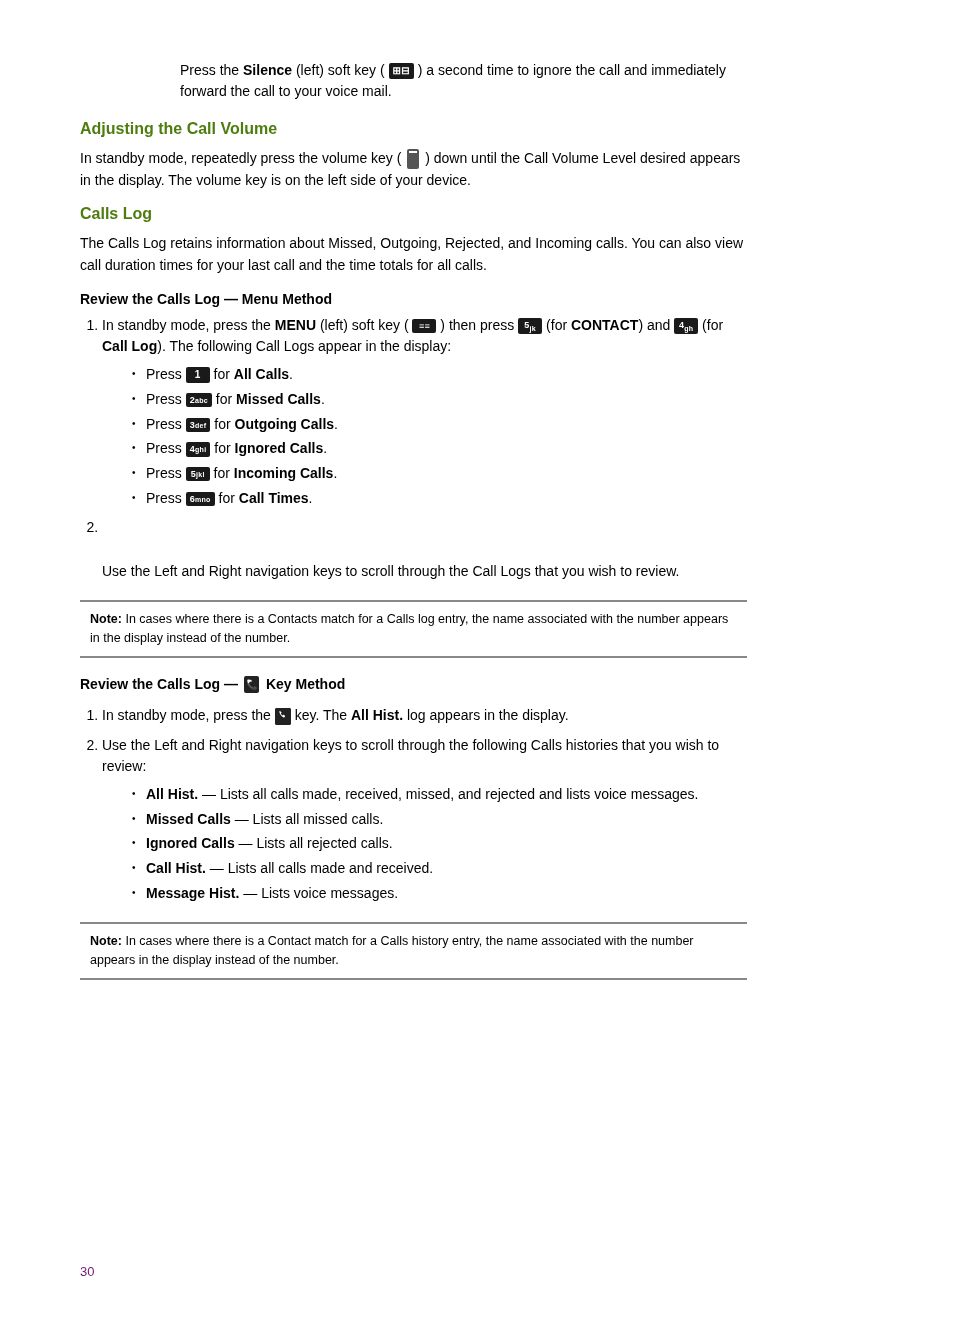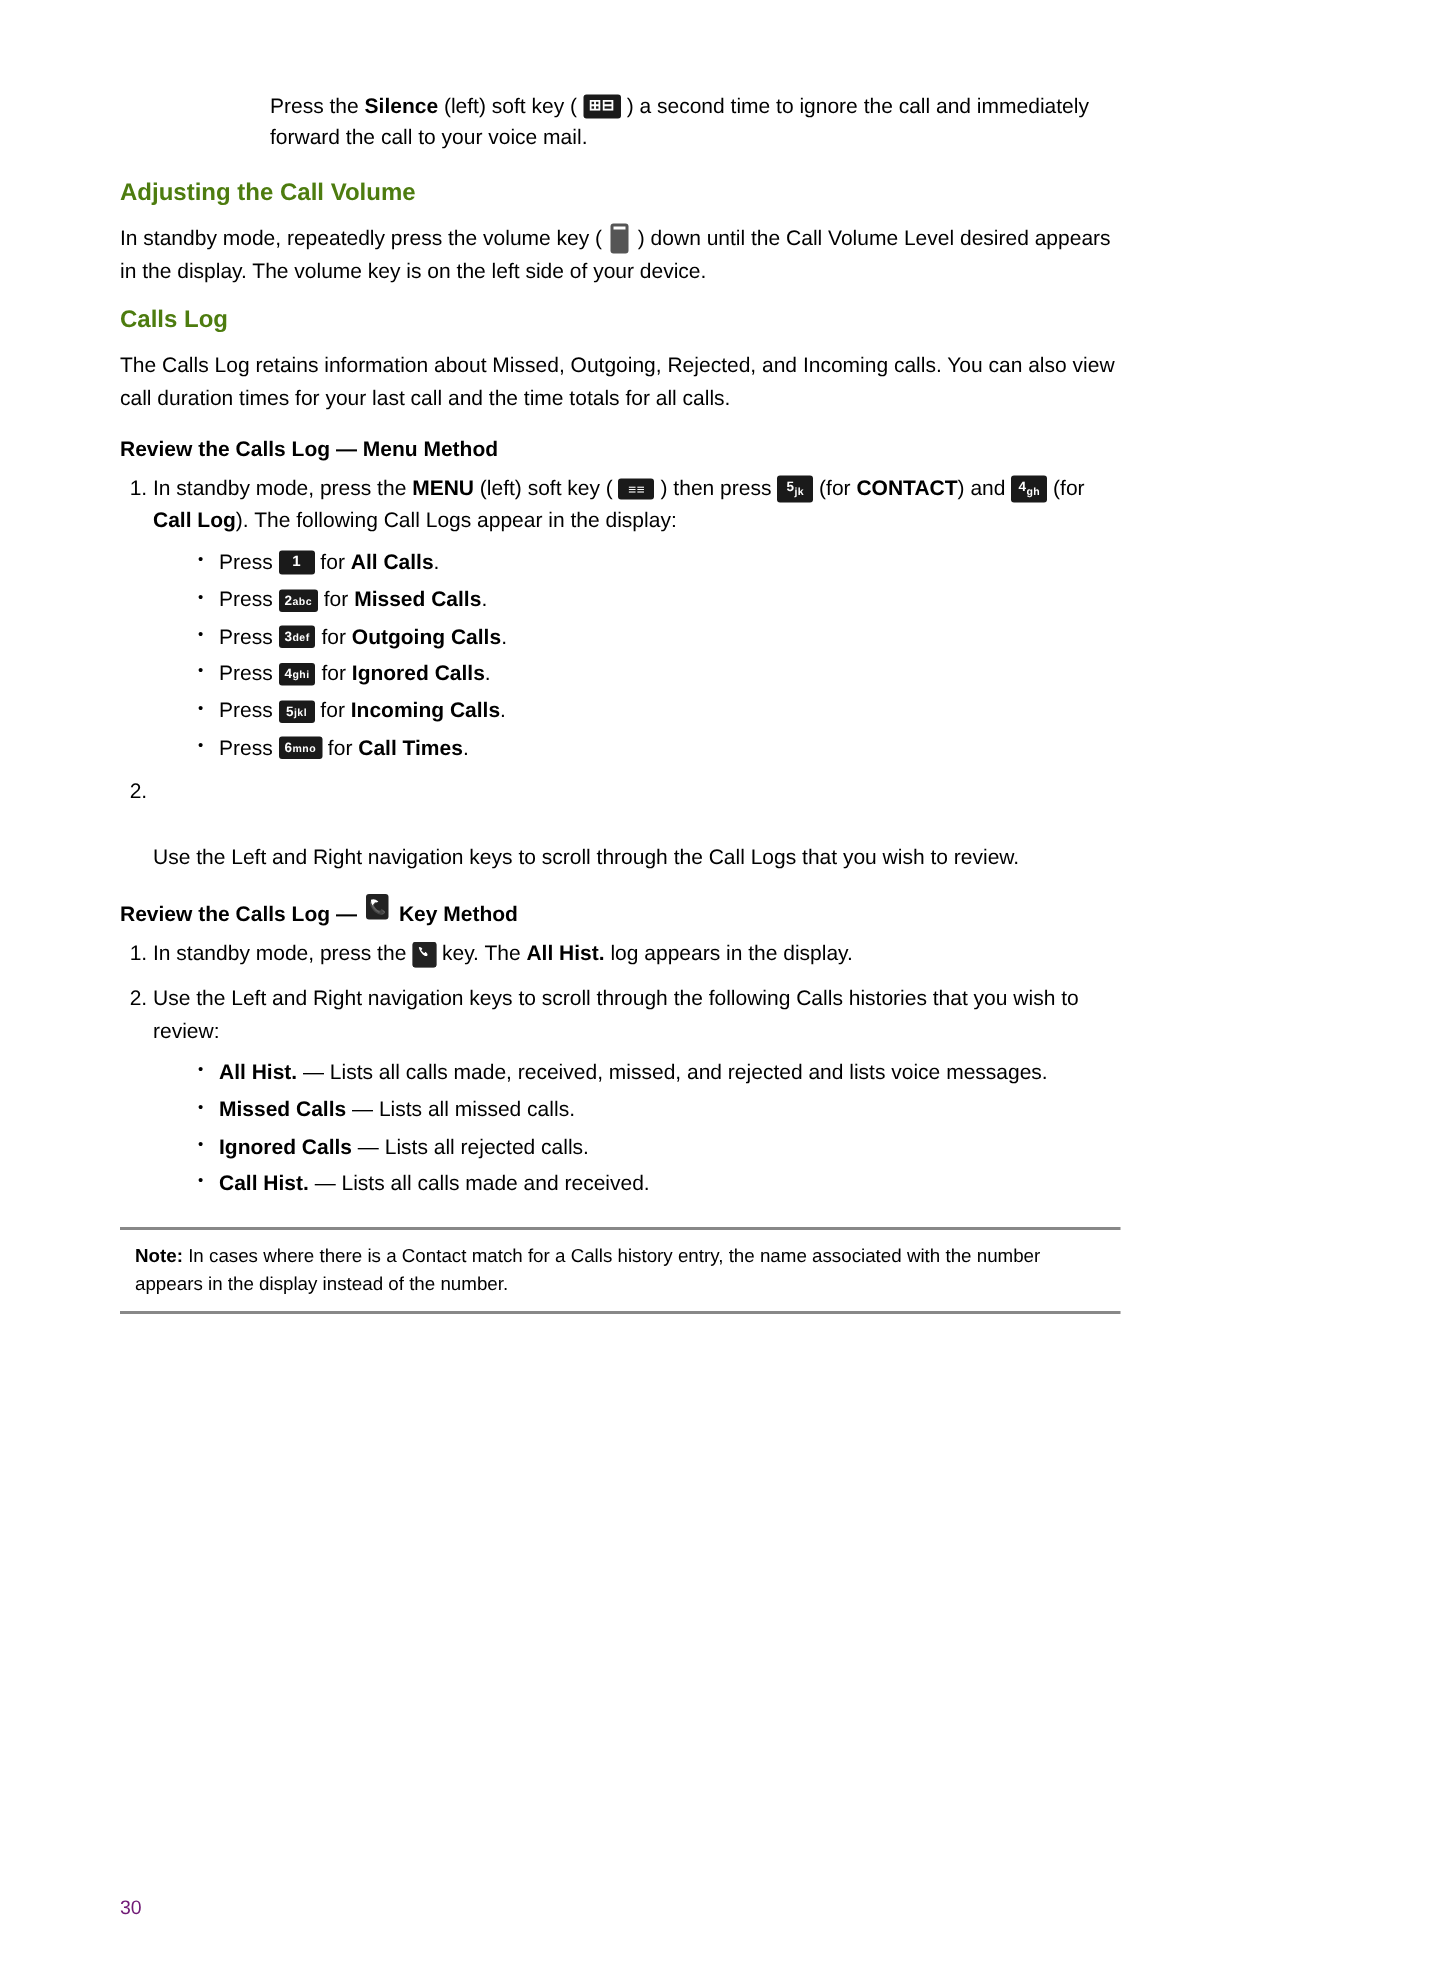--- a/index.html
+++ b/index.html
@@ -34,21 +34,21 @@
       margin-bottom: 14px;
     }
     .sub-heading {
       font-size: 14px;
       font-weight: bold;
       margin-bottom: 8px;
       margin-top: 14px;
     }
     .sub-heading-icon-row {
       display: flex;
-      align-items: flex-end;
+      align-items: flex-start;
       gap: 6px;
       font-size: 14px;
       font-weight: bold;
       margin-bottom: 8px;
       margin-top: 14px;
     }
     ol {
       padding-left: 22px;
       margin-bottom: 10px;
     }
@@ -168,20 +168,24 @@
           Press <span class="key-icon" style="font-size:9px;">6<span style="font-size:7px;">mno</span></span> for <strong>Call Times</strong>.
         </li>
       </ul>
     </li>
     <li>
       <br><br>
       <span>Use the Left and Right navigation keys to scroll through the Call Logs that you wish to review.</span>
     </li>
   </ol>
 
+  <div class="note-box">
+    <strong>Note:</strong>
+    <span> In cases where there is a Contacts match for a Calls log entry, the name associated with the number appears in the display instead of the number.</span>
+  </div>
 
   <div class="sub-heading-icon-row">
     <span>Review the Calls Log — </span>
     <span style="display:inline-block;vertical-align:middle;">
       <svg width="16" height="18" viewBox="0 0 16 18" fill="none" xmlns="http://www.w3.org/2000/svg">
         <rect x="0" y="0" width="15" height="17" rx="2" fill="#222"></rect>
         <text x="2" y="12" font-size="9" fill="white" font-family="Arial" font-weight="bold">📞</text>
         <path d="M3 5 Q7 3 12 7 Q10 9 8 8 Q6 10 5 12 Q3 10 3 5Z" fill="white" transform="scale(0.55) translate(3,2)"></path>
       </svg>
     </span>
@@ -207,20 +211,23 @@
         </li>
         <li>
           <strong>Missed Calls</strong><span> — Lists all missed calls.</span>
         </li>
         <li>
           <strong>Ignored Calls</strong><span> — Lists all rejected calls.</span>
         </li>
         <li>
           <strong>Call Hist.</strong><span> — Lists all calls made and received.</span>
         </li>
+        <li>
+          <strong>Message Hist.</strong><span> — Lists voice messages.</span>
+        </li>
       </ul>
     </li>
   </ol>
 
   <div class="note-box">
     <strong>Note:</strong>
     <span> In cases where there is a Contact match for a Calls history entry, the name associated with the number appears in the display instead of the number.</span>
   </div>
 
   <div class="page-number">30</div>

